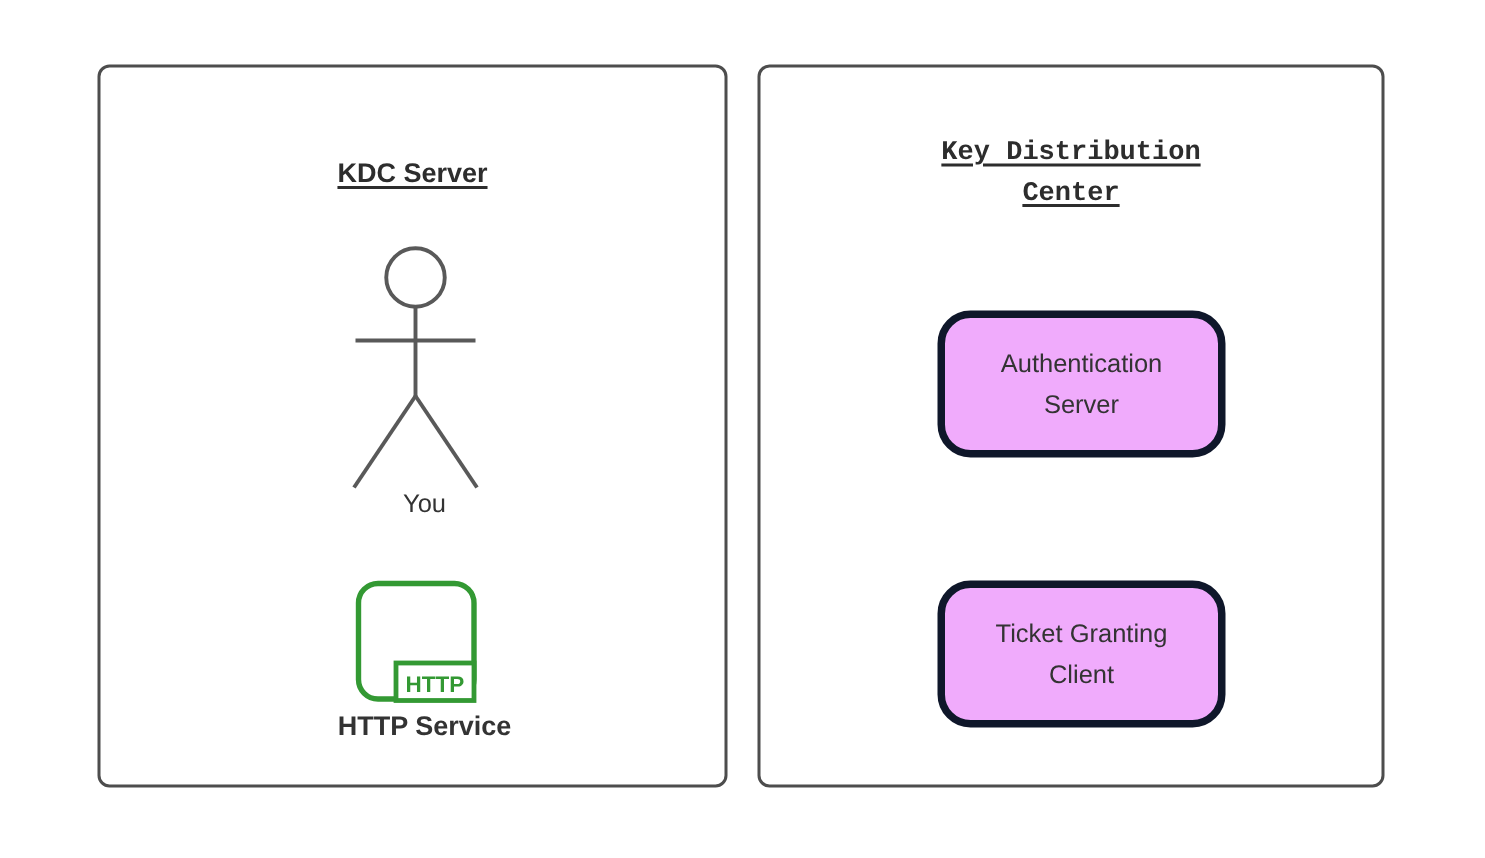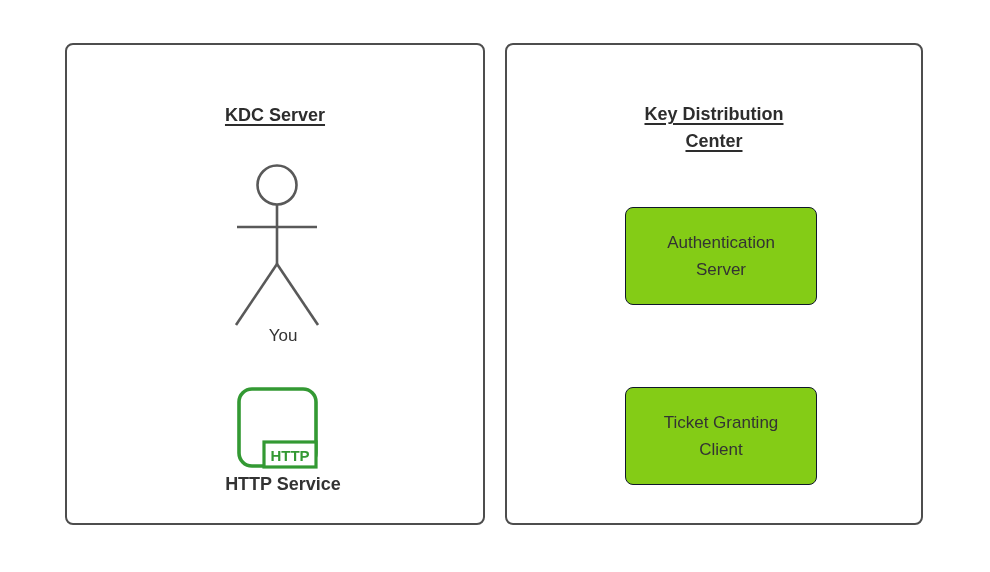--- a/index.html
+++ b/index.html
@@ -35,21 +35,21 @@
     line-height: 27px;
   }
   .panel-title .title-text {
     display: inline-block;
     max-width: 200px;
     text-decoration: underline;
     text-decoration-thickness: 2px;
     text-underline-offset: 3px;
   }
   #client-panel .panel-title { top: 57px; }
-  #kdc-panel   .panel-title { top: 56px; }
+  #kdc-panel   .panel-title { top: 44px; font-family: Liberation Mono, monospace; }
 
   .actor-svg {
     position: absolute;
     left: 165px;
     top: 118px;
     width: 90px;
     height: 166px;
   }
   .diagram-label {
     position: absolute;
@@ -68,23 +68,23 @@
     top: 340px;
     width: 84px;
     height: 84px;
   }
 
   .server-box {
     position: absolute;
     left: 118px;
     width: 192px;
     height: 98px;
-    border: 1px solid #0f172a;
-    border-radius: 8px;
-    background: #84cc16;
+    border: 5px solid #0f172a;
+    border-radius: 22px;
+    background: #f0abfc;
     box-sizing: border-box;
     display: flex;
     align-items: center;
     justify-content: center;
     text-align: center;
   }
   #auth-server-box { top: 162px; }
   #tgs-server-box  { top: 342px; }
   .server-box .server-label {
     display: inline-block;

